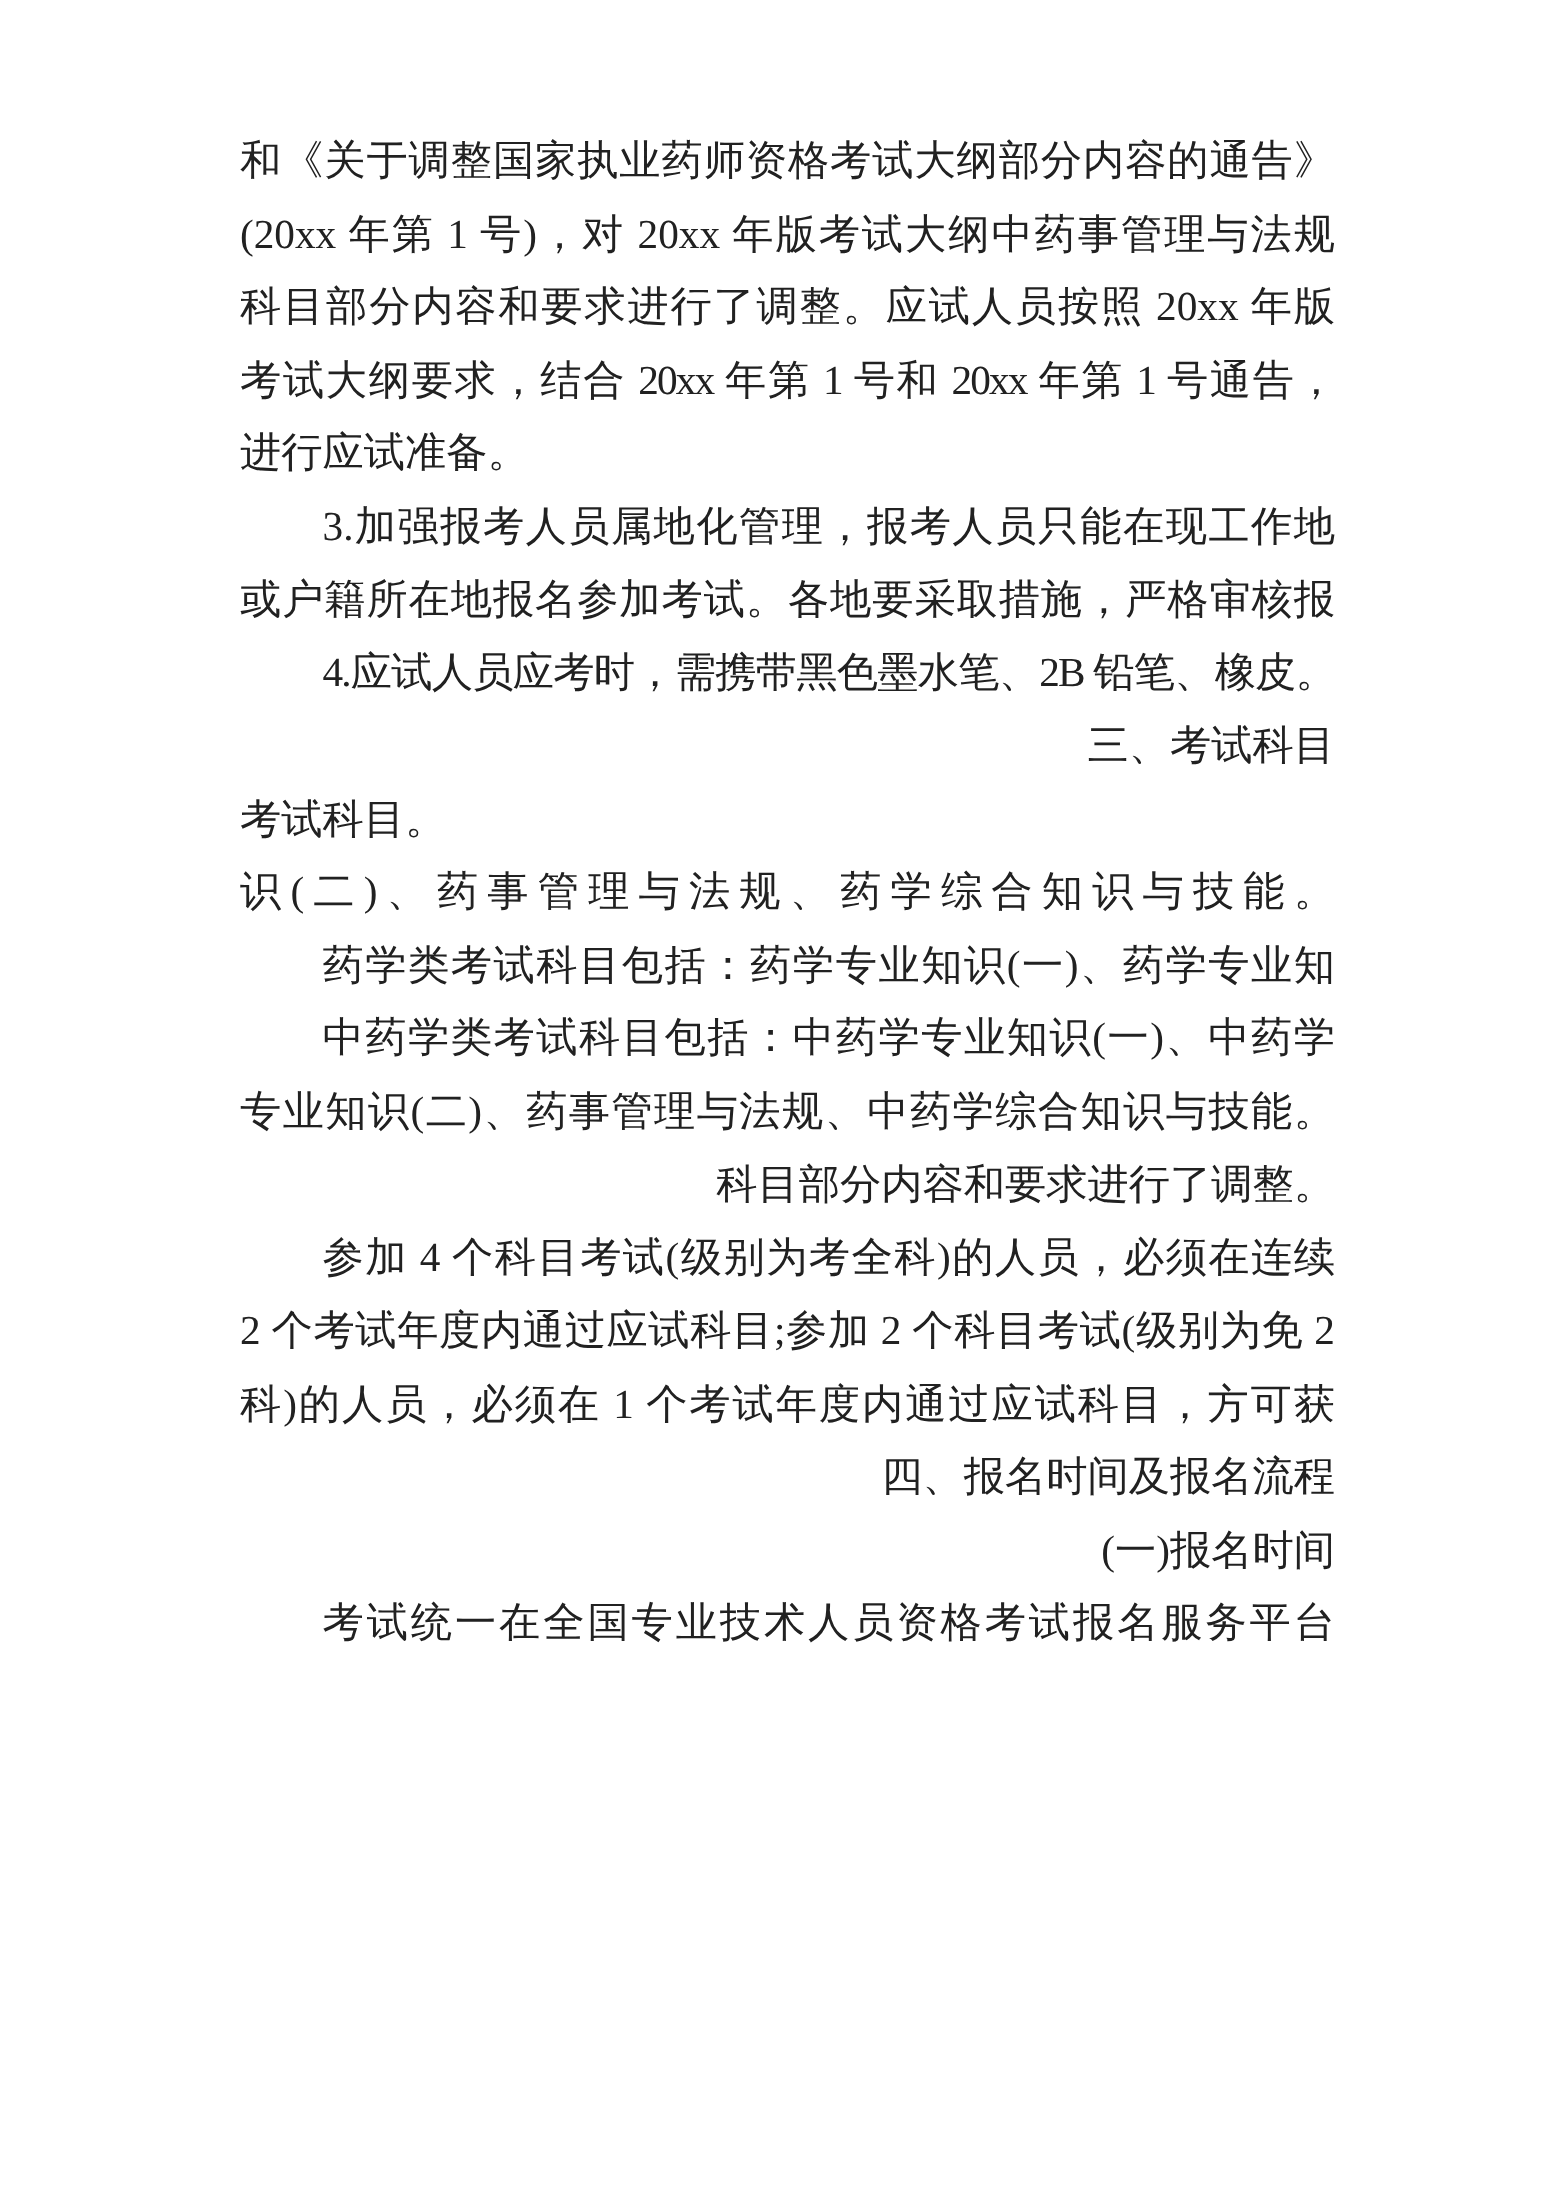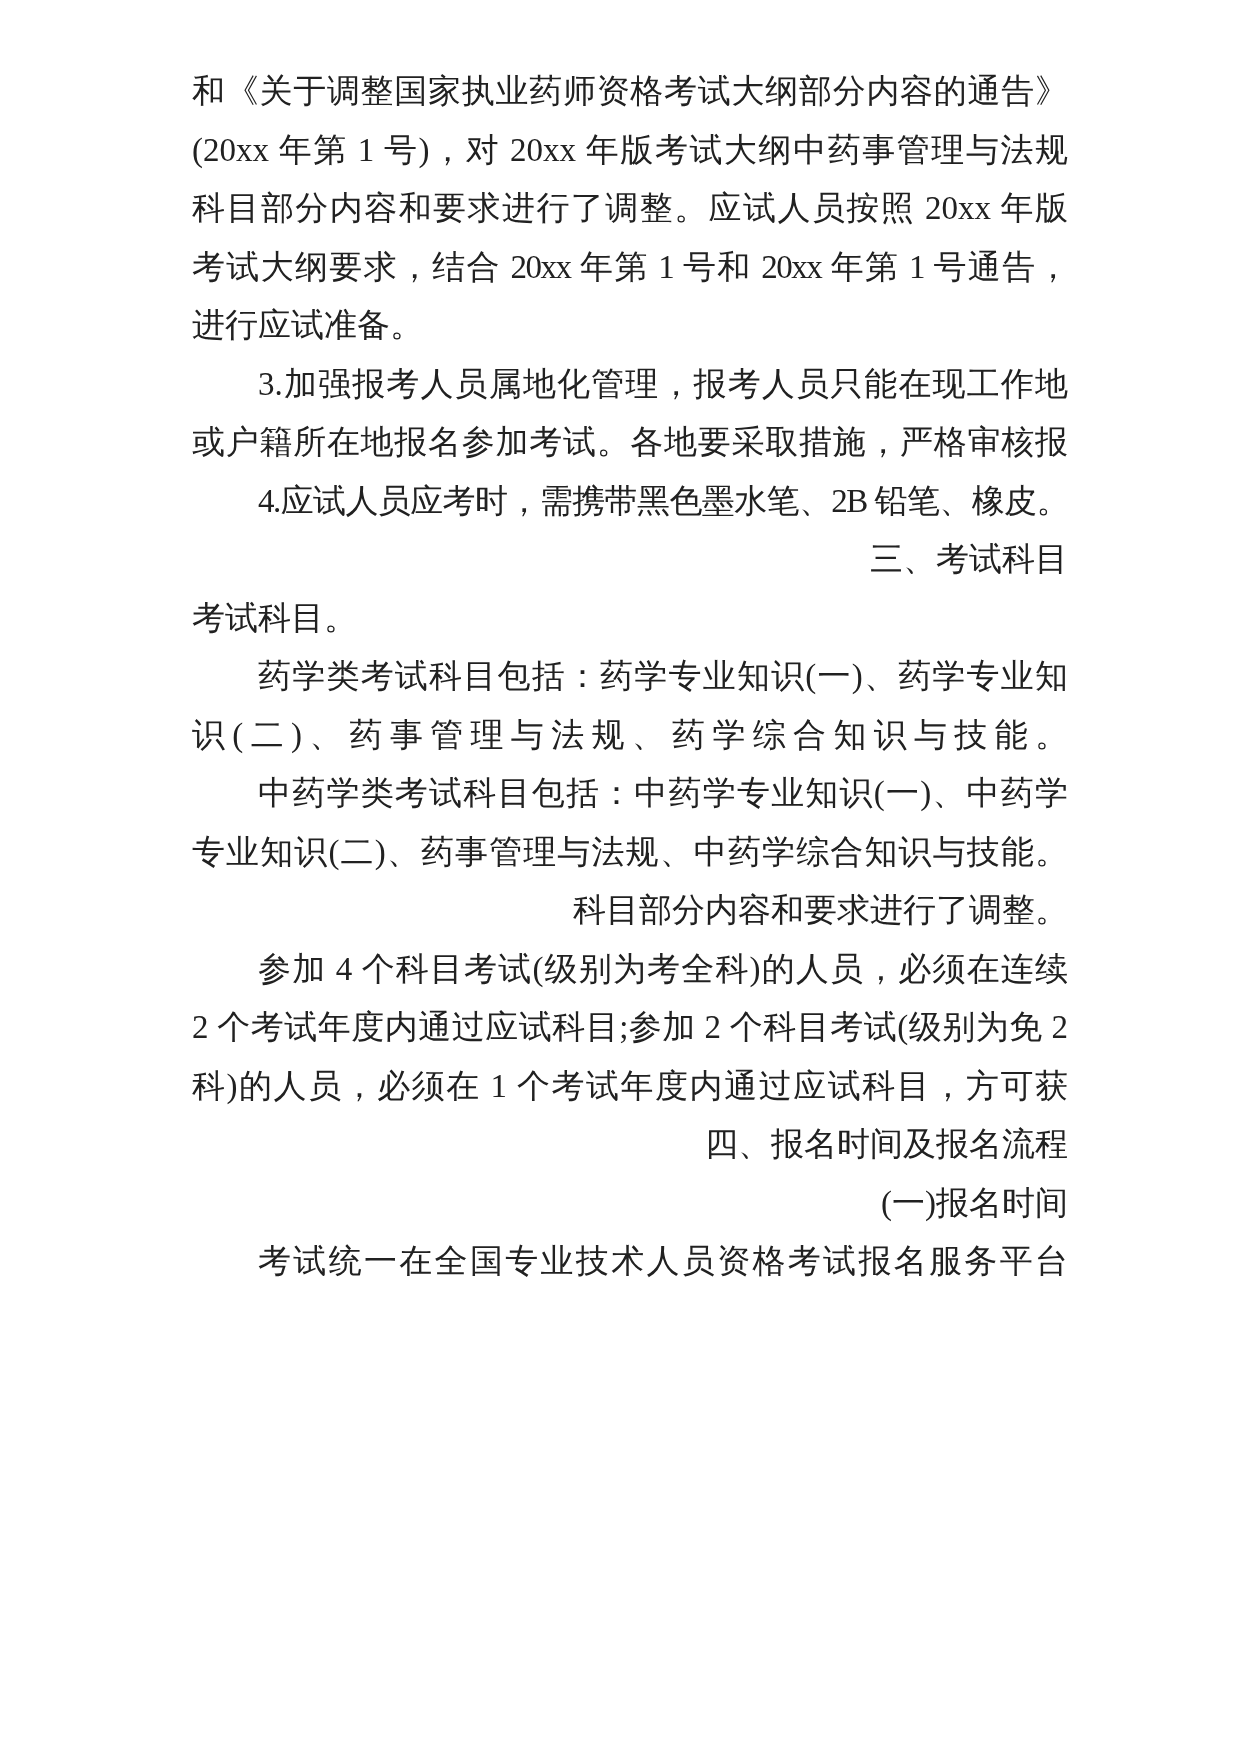--- a/index.html
+++ b/index.html
@@ -10,21 +10,21 @@
   body {
     width: 1241px;
     height: 1754px;
     overflow: hidden;
     font-family: "Liberation Serif", "DejaVu Serif", serif;
   }
   .page {
     box-sizing: border-box;
     width: 1241px;
     height: 1754px;
-    padding-top: 62px;
+    padding-top: 100px;
     padding-left: 192px;
     padding-right: 173px;
     background: #ffffff;
   }
   .ln {
     width: 876px;
     font-size: 33px;
     line-height: 58.5px;
     color: #212121;
     white-space: pre-wrap;
@@ -51,22 +51,22 @@
   <div class="ln jst">和《关于调整国家执业药师资格考试大纲部分内容的通告》</div>
   <div class="ln jst">(20xx 年第 1 号)，对 20xx 年版考试大纲中药事管理与法规</div>
   <div class="ln jst">科目部分内容和要求进行了调整。应试人员按照 20xx 年版</div>
   <div class="ln jst tight">考试大纲要求，结合 20xx 年第 1 号和 20xx 年第 1 号通告，</div>
   <div class="ln">进行应试准备。</div>
   <div class="ln ind jst">3.加强报考人员属地化管理，报考人员只能在现工作地</div>
   <div class="ln jst">或户籍所在地报名参加考试。各地要采取措施，严格审核报</div>
   <div class="ln ind jst tight">4.应试人员应考时，需携带黑色墨水笔、2B 铅笔、橡皮。</div>
   <div class="ln ind">三、考试科目</div>
   <div class="ln">考试科目。</div>
+  <div class="ln jst">识(二)、药事管理与法规、药学综合知识与技能。</div>
   <div class="ln ind jst">药学类考试科目包括：药学专业知识(一)、药学专业知</div>
-  <div class="ln jst">识(二)、药事管理与法规、药学综合知识与技能。</div>
   <div class="ln ind jst">中药学类考试科目包括：中药学专业知识(一)、中药学</div>
   <div class="ln jst">专业知识(二)、药事管理与法规、中药学综合知识与技能。</div>
   <div class="ln ind">科目部分内容和要求进行了调整。</div>
   <div class="ln ind jst">参加 4 个科目考试(级别为考全科)的人员，必须在连续</div>
   <div class="ln jst">2 个考试年度内通过应试科目;参加 2 个科目考试(级别为免 2</div>
   <div class="ln jst">科)的人员，必须在 1 个考试年度内通过应试科目，方可获</div>
   <div class="ln ind">四、报名时间及报名流程</div>
   <div class="ln ind">(一)报名时间</div>
   <div class="ln ind jst">考试统一在全国专业技术人员资格考试报名服务平台</div>
 </div>

